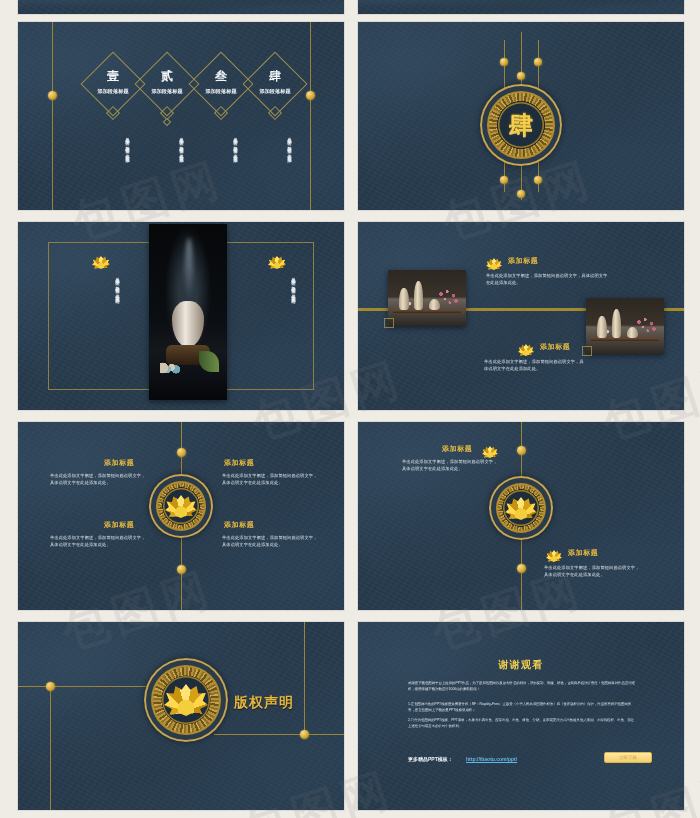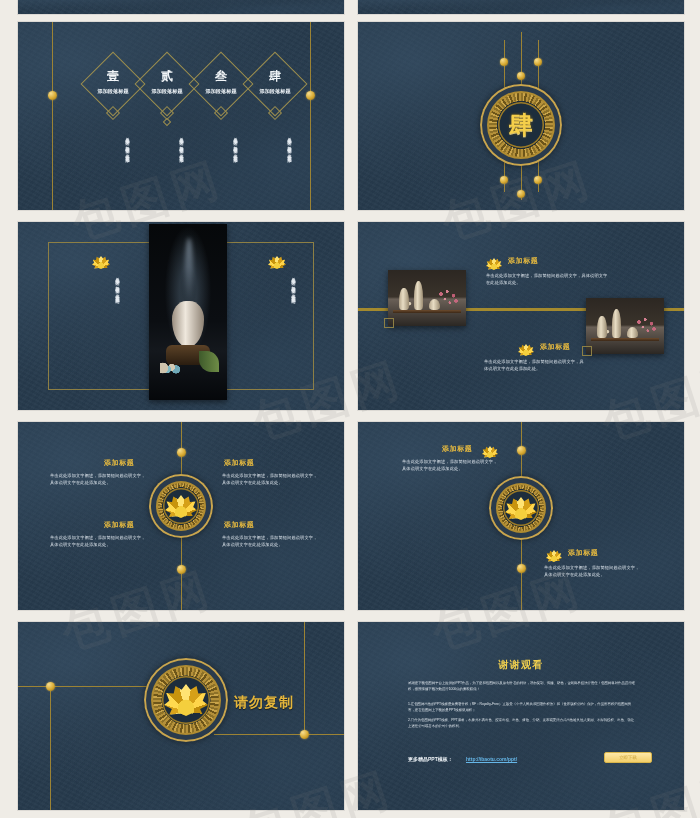--- a/index.html
+++ b/index.html
@@ -292,21 +292,21 @@
     <div class="hline" style="left:196px; top:112px; width:130px;"></div>
     <div class="vline" style="left:32px; top:64px; height:124px;"></div>
     <div class="vline" style="left:286px; top:0; height:112px;"></div>
     <div class="bead" style="left:28px; top:60px; width:9px; height:9px;"></div>
     <div class="bead" style="left:282px; top:108px; width:9px; height:9px;"></div>
 
     <div class="medallion" style="left:126px; top:36px; width:84px; height:84px;"></div>
     <div class="lotus" style="left:146px; top:62px; width:44px; height:32px; z-index:3;"></div>
 
     <div style="position:absolute; left:216px; top:72px; font-size:14px; font-weight:bold; letter-spacing:1px;
-                color:#e5b63b; font-family:'DejaVu Serif',serif; text-shadow:0 1px 1px rgba(0,0,0,.55);">请勿复制</div>
+                color:#e5b63b; font-family:'DejaVu Serif',serif; text-shadow:0 1px 1px rgba(0,0,0,.55);">版权声明</div>
   </div>
 
   <div class="slide" style="left:358px; top:622px; width:326px; height:188px;">
     <div style="position:absolute; left:0; top:36px; width:326px; text-align:center;
                 font-size:10px; font-weight:bold; color:#f0cf4e; letter-spacing:1.2px;
                 font-family:'DejaVu Sans',sans-serif;">谢谢观看</div>
 
     <div style="position:absolute; left:50px; top:58px; width:228px; font-size:3.4px; line-height:1.85; color:#dfe6ec;">感谢您下载包图网平台上提供的PPT作品，为了您和包图网以及原创作者的利益，请勿复制、传播、销售，否则将承担法律责任！包图网将对作品进行维权，按照传播下载次数进行1000倍的索取赔偿！</div>
     <div style="position:absolute; left:50px; top:79px; width:228px; font-size:3.4px; line-height:1.85; color:#dfe6ec;">1.在包图网出售的PPT模板是免费著作权（RF：Royalty-Free）正版受《中华人民共和国著作权法》和《世界版权公约》保护，作品所有权归包图网所有，您在包图网上下载的是PPT模板使用权；</div>
     <div style="position:absolute; left:50px; top:95px; width:228px; font-size:3.4px; line-height:1.85; color:#dfe6ec;">2.只作为包图网的PPT模板、PPT素材，本身并不具出售、授课出租、出售、修改、分销、发布或委托方式出售给其他人使用、不得转授权、出售、转让上述任公司或者本的公司中的权利。</div>

